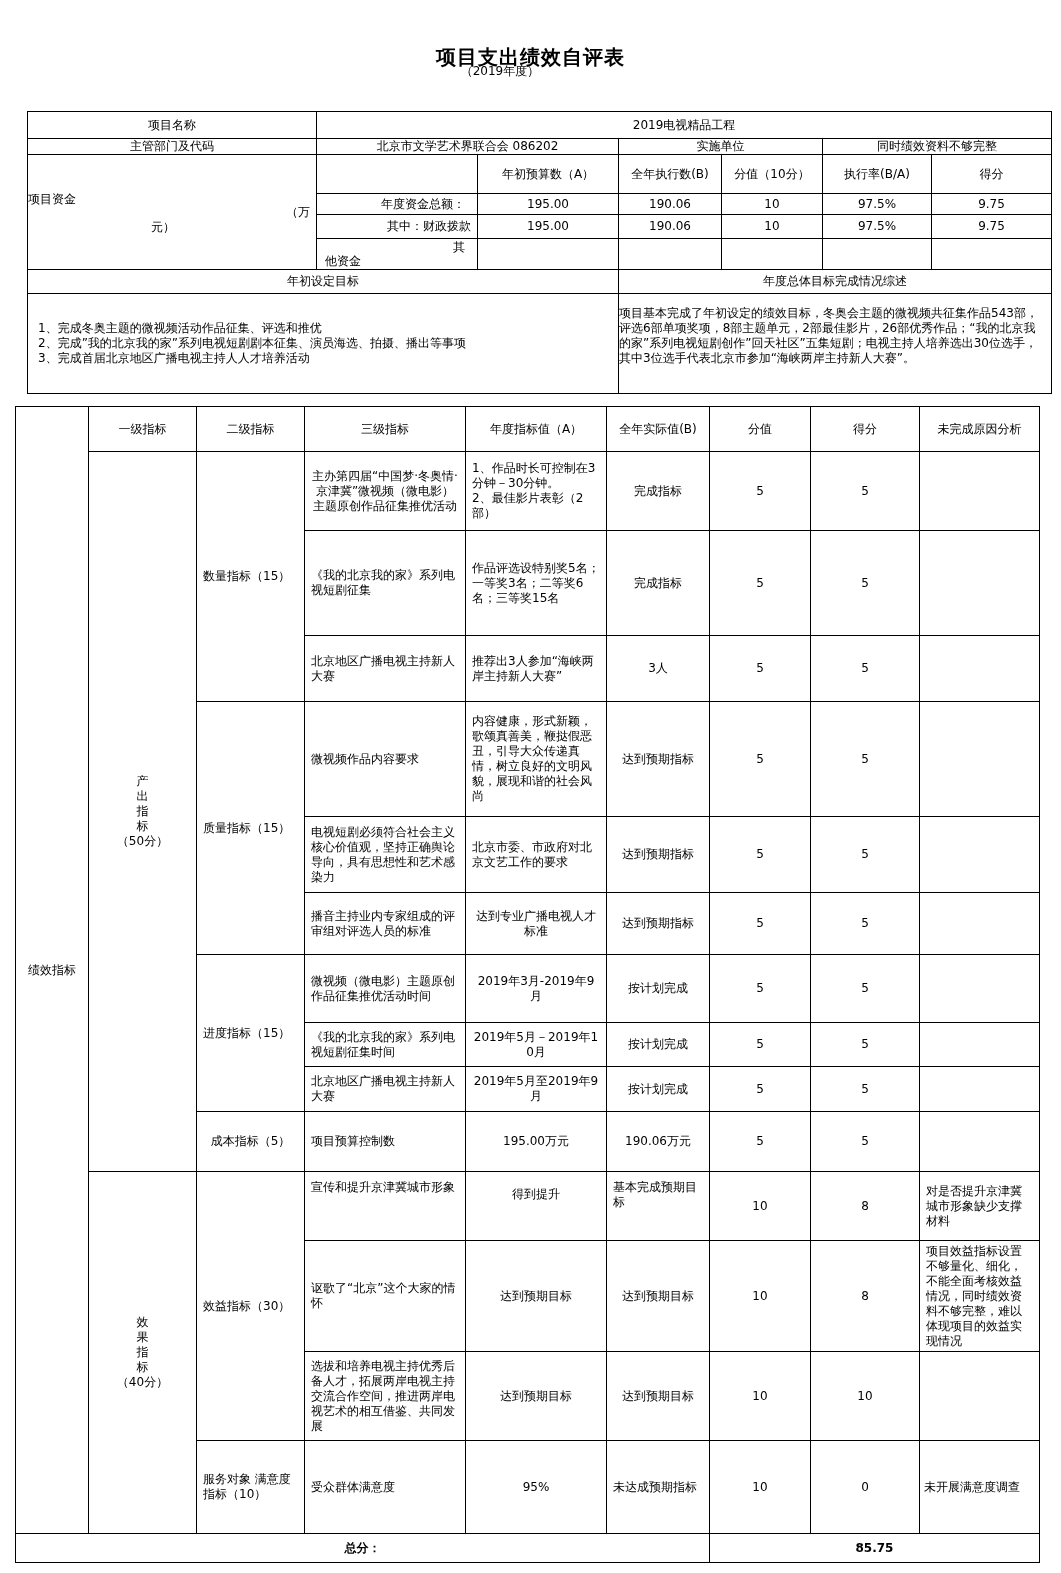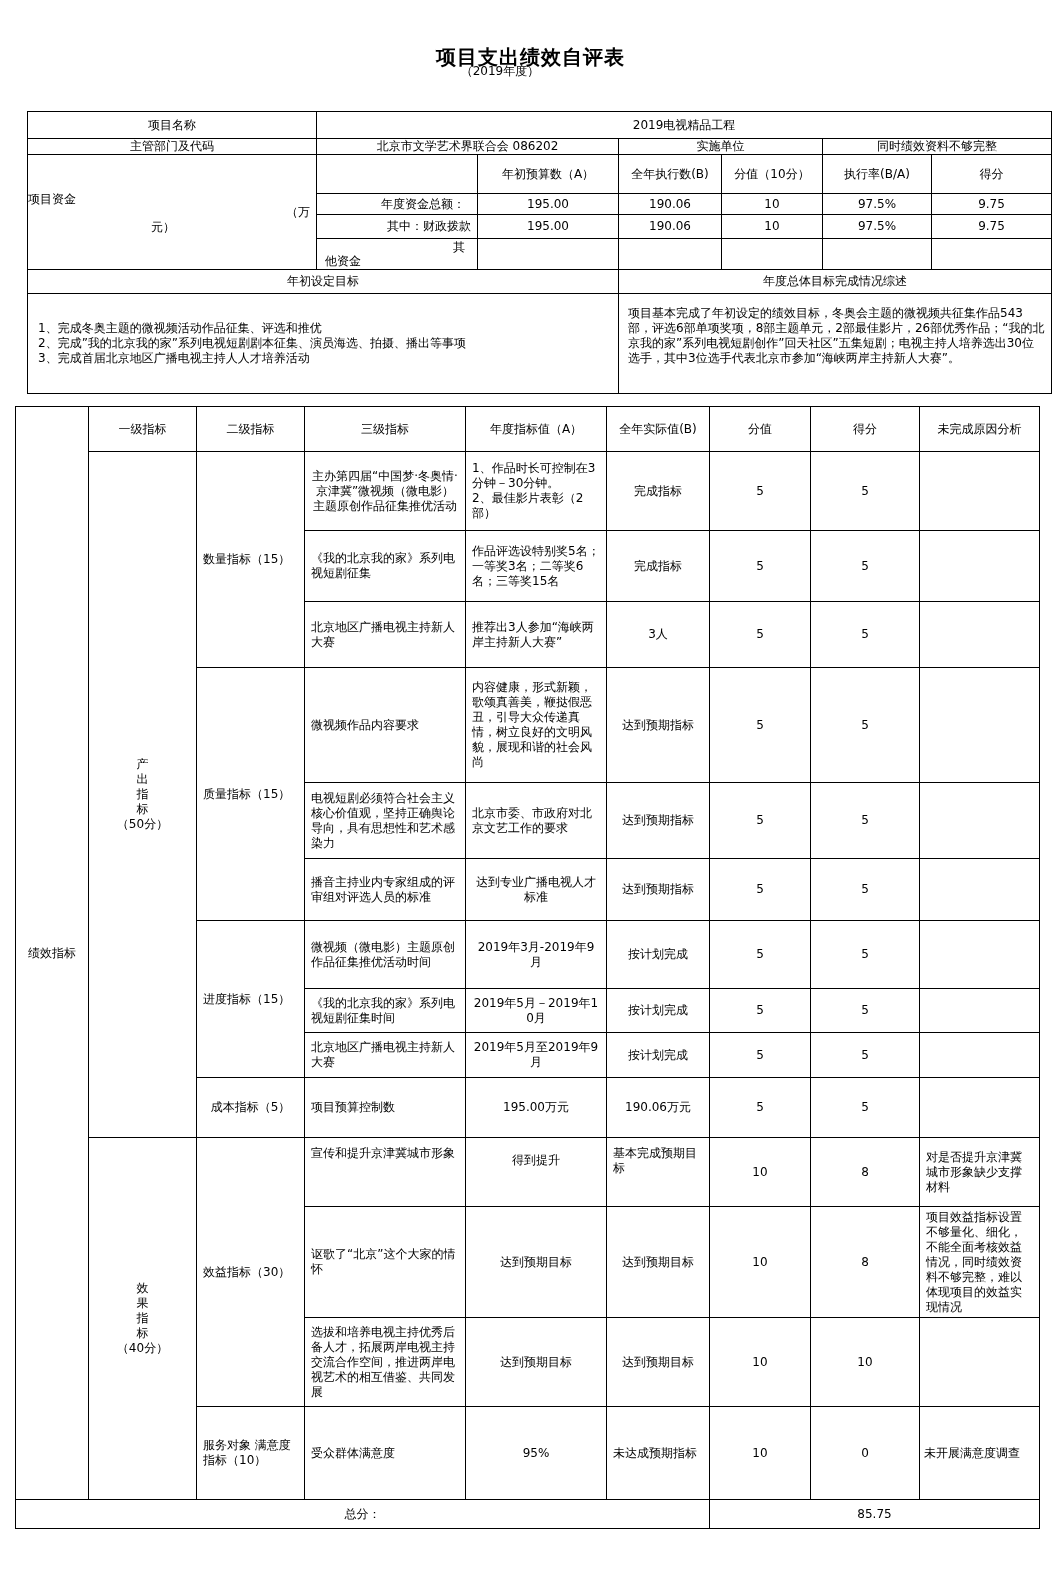--- a/index.html
+++ b/index.html
@@ -3,21 +3,21 @@
 <meta charset="utf-8">
 <style>
   html, body { margin:0; padding:0; background:#ffffff; }
   body { width:1061px; height:1573px; position:relative; font-family:"DejaVu Sans", "Liberation Sans", sans-serif; color:#000; overflow:hidden; }
   .title { position:absolute; top:44px; left:0; width:1061px; text-align:center; font-family:"DejaVu Serif", "Liberation Serif", serif; font-size:20px; font-weight:bold; letter-spacing:1px; }
   .subtitle { position:absolute; top:63px; left:0; width:1000px; text-align:center; font-size:12px; }
   table { position:absolute; left:15px; border-collapse:collapse; table-layout:fixed; font-size:12px; }
   td { border:1px solid #000; padding:0 6px; line-height:15px; vertical-align:middle; text-align:center; overflow:hidden; word-break:break-all; }
   td.l { text-align:left; }
   td.r { text-align:right; }
-  .b { font-weight:normal;text-align:center; }
+  .b { font-weight:bold;text-align:center; }
   .goals { text-align:left; vertical-align:middle; line-height:15px; }
   .vstack span { display:block; }
 </style>
 </head>
 <body>
 
 <div class="title">项目支出绩效自评表</div>
 <div class="subtitle">（2019年度）</div>
 
 <table style="top:111px; width:1024px;margin-left:12px;">
@@ -84,21 +84,21 @@
   <tr style="height:24px">
     <td colspan="3">年初设定目标</td>
     <td colspan="4">年度总体目标完成情况综述</td>
   </tr>
   <tr style="height:100px">
     <td colspan="3" class="goals" style="padding-left:10px;">
       <div>1、完成冬奥主题的微视频活动作品征集、评选和推优</div>
       <div>2、完成”我的北京我的家”系列电视短剧剧本征集、演员海选、拍摄、播出等事项</div>
       <div>3、完成首届北京地区广播电视主持人人才培养活动</div>
     </td>
-    <td colspan="4" class="goals" style="vertical-align:top; padding-top:12px; padding-left:9px;">项目基本完成了年初设定的绩效目标，冬奥会主题的微视频共征集作品543部，评选6部单项奖项，8部主题单元，2部最佳影片，26部优秀作品；“我的北京我的家”系列电视短剧创作”回天社区”五集短剧；电视主持人培养选出30位选手，其中3位选手代表北京市参加“海峡两岸主持新人大赛”。</td>
+    <td colspan="4" class="goals" style="vertical-align:top; padding-top:12px; padding-left:0;">项目基本完成了年初设定的绩效目标，冬奥会主题的微视频共征集作品543部，评选6部单项奖项，8部主题单元，2部最佳影片，26部优秀作品；“我的北京我的家”系列电视短剧创作”回天社区”五集短剧；电视主持人培养选出30位选手，其中3位选手代表北京市参加“海峡两岸主持新人大赛”。</td>
   </tr>
 </tbody>
   </table>
 
 <table style="top:406px; width:1024px;">
   <colgroup>
     <col style="width:73px">
       <col style="width:108px">
       <col style="width:108px">
       <col style="width:161px">
@@ -132,21 +132,21 @@
     <td rowspan="3" class="l">数量指标（15）</td>
     <td>主办第四届“中国梦·冬奥情·京津冀”微视频（微电影）主题原创作品征集推优活动</td>
     <td class="l"><span style="white-space:pre-line">1、作品时长可控制在3分钟－30分钟。
 2、最佳影片表彰（2部）</span></td>
     <td>完成指标</td>
     <td>5</td>
     <td>5</td>
     <td class="l"></td>
   </tr>
 
-  <tr style="height:71px">
+  <tr style="height:105px">
     <td class="l">《我的北京我的家》系列电视短剧征集</td>
     <td class="l">作品评选设特别奖5名；一等奖3名；二等奖6名；三等奖15名</td>
     <td>完成指标</td>
     <td>5</td>
     <td>5</td>
     <td class="l"></td>
   </tr>
 
   <tr style="height:66px">
     <td class="l">北京地区广播电视主持新人大赛</td>

